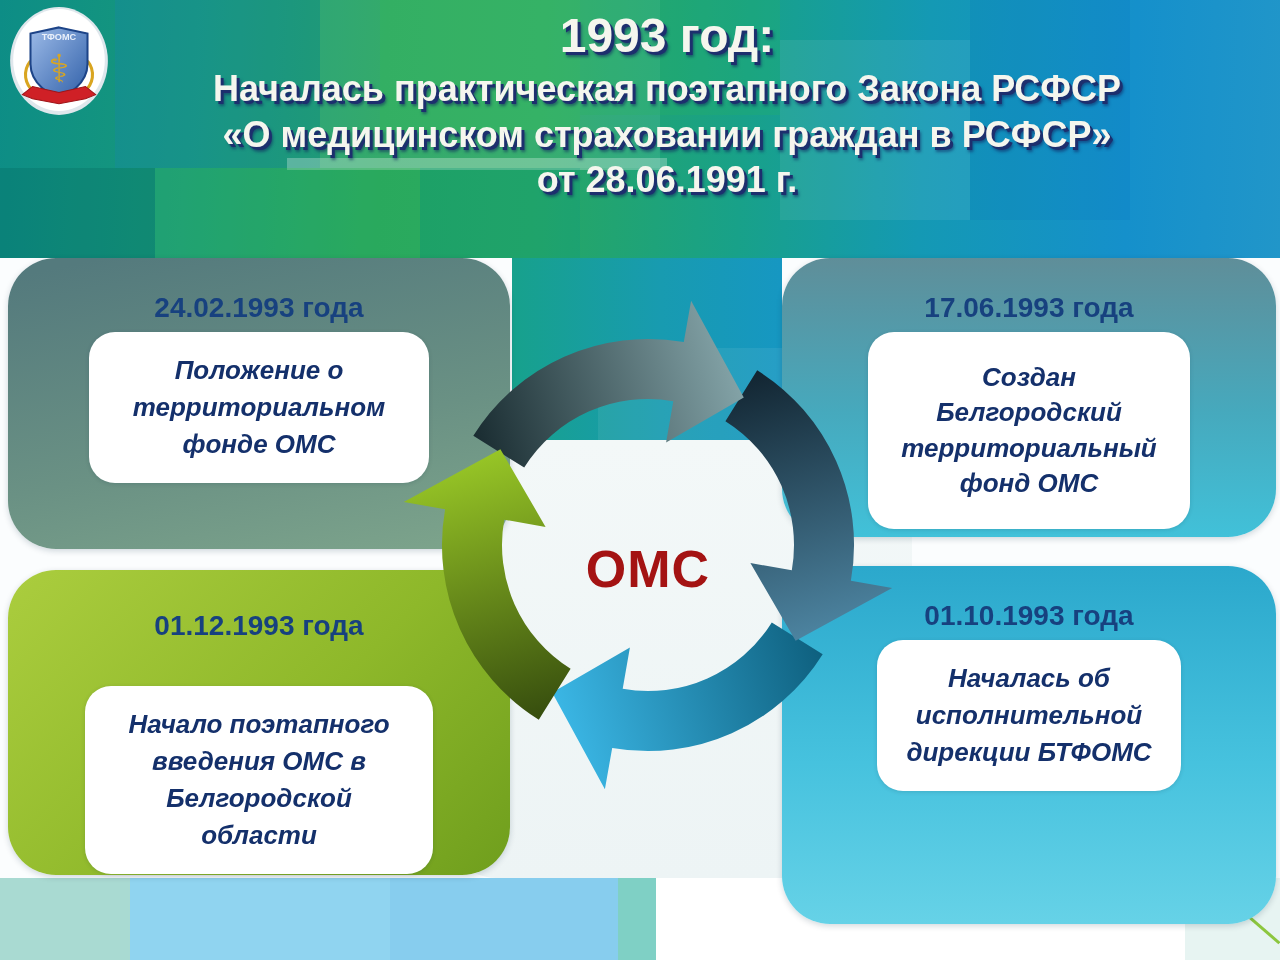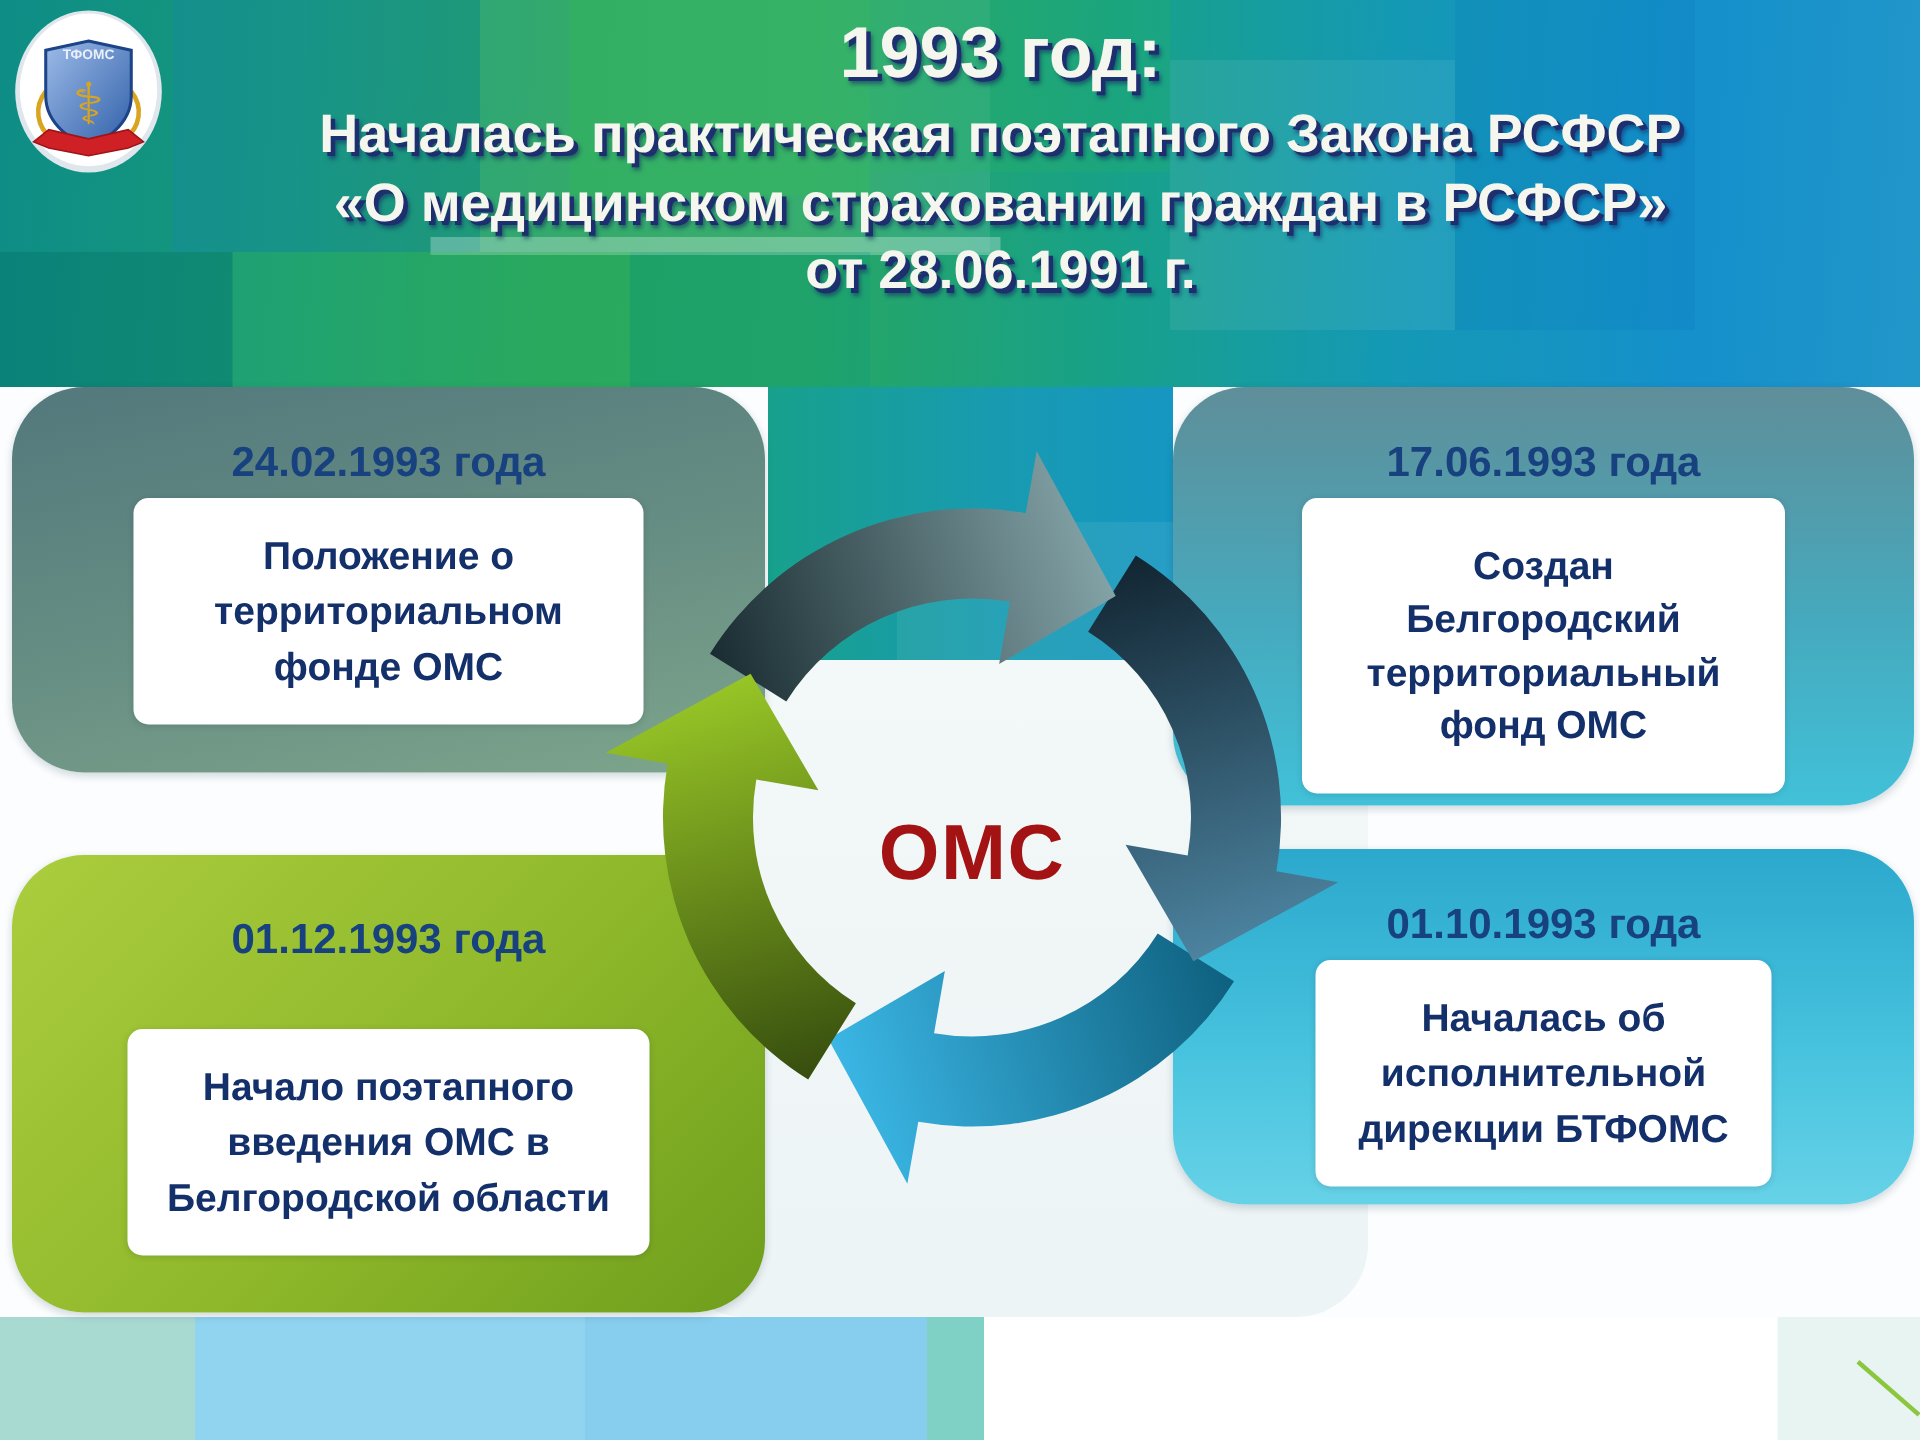--- a/index.html
+++ b/index.html
@@ -26,30 +26,30 @@
   .title-main{font-size:48px;line-height:1.25;}
   .title-line{font-size:36px;line-height:1.27;}
 
   
   .logo{position:absolute;left:8px;top:5px;width:102px;height:112px;z-index:7;}
 
   
   .box{position:absolute;z-index:3;border-radius:48px;display:flex;flex-direction:column;
        align-items:center;box-shadow:0 2px 6px rgba(0,40,60,.18);}
   .box .date{margin-top:34px;font-size:28px;font-weight:700;color:var(--date-color,#17417f);}
-  .box .card{margin-top:8px;box-sizing:border-box;background:#ffffff;border-radius:10px;
+  .box .card{margin-top:8px;box-sizing:border-box;background:#ffffff;border-radius:26px;
        padding:20px 24px;font-size:26px;line-height:1.42;font-weight:700;text-align:center;
-       color:var(--card-text-color,#14306b);box-shadow:0 1px 4px rgba(0,40,60,.15);}
-  .box-tl{left:8px;top:258px;width:502px;height:257px;
+       color:var(--card-text-color,#14306b);box-shadow:0 1px 4px rgba(0,40,60,.15);font-style:italic;}
+  .box-tl{left:8px;top:258px;width:502px;height:291px;
     background:linear-gradient(168deg,var(--box-tl-top,#547a7d) 5%,#6a9184 60%,var(--box-tl-bottom,#7ea58c) 100%);}
   .box-tr{left:782px;top:258px;width:494px;height:279px;
     background:linear-gradient(180deg,var(--box-tr-top,#5f8e99) 0%,#46a9bd 55%,var(--box-tr-bottom,#41c1d9) 100%);}
   .box-bl{left:8px;top:570px;width:502px;height:305px;
     background:linear-gradient(135deg,var(--box-bl-light,#abcd3e) 0%,#8eb82a 55%,var(--box-bl-dark,#6f9e1d) 100%);gap:36px;}
-  .box-br{left:782px;top:566px;width:494px;height:237px;
+  .box-br{left:782px;top:566px;width:494px;height:358px;
     background:linear-gradient(180deg,var(--box-br-top,#2ba8cc) 0%,#46c2de 55%,var(--box-br-bottom,#66d2e7) 100%);align-items:center;}
   .box-tl .card{width:340px;}
   .box-tr .card{width:322px;line-height:1.36;padding:28px 24px;}
   .box-bl .card{width:348px;}
   .box-bl .date{margin-top:40px;}
   .box-br .card{width:304px;}
 
   
   .cycle{position:absolute;left:380px;top:288px;width:650px;height:566px;z-index:4;pointer-events:none;}
   .omc-label{position:absolute;left:560px;top:539px;width:176px;z-index:5;text-align:center;

